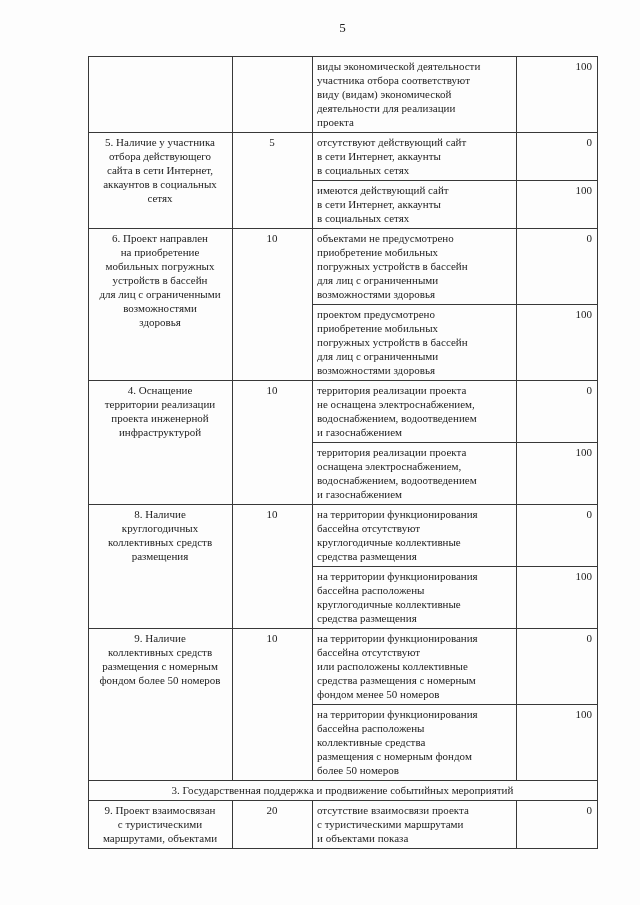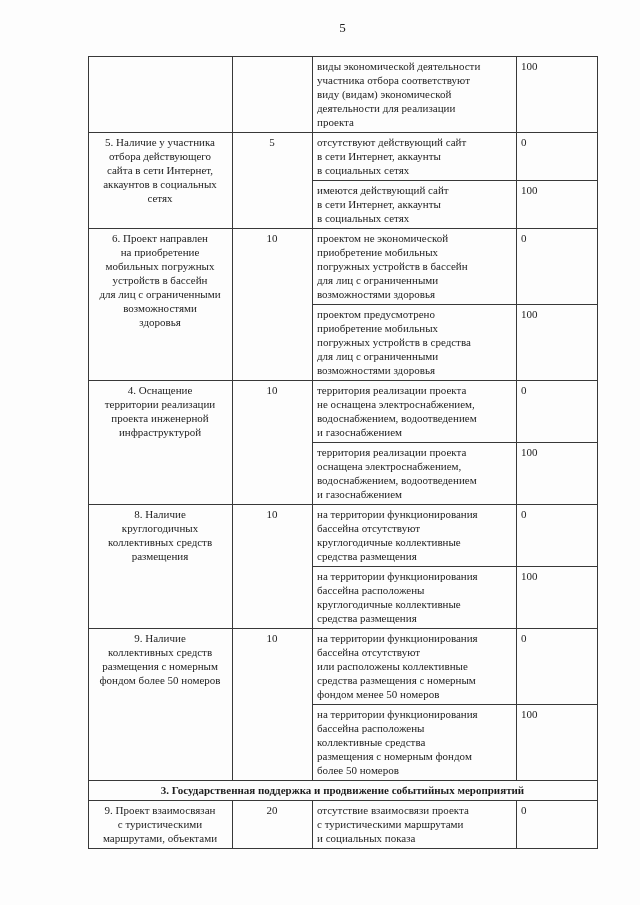--- a/index.html
+++ b/index.html
@@ -38,23 +38,23 @@
     vertical-align: top;
     font-size: 11px;
     line-height: 14px;
     padding: 2px 5px 3px 4px;
     white-space: pre-line;
     overflow: hidden;
   }
   td.c-criterion { text-align: center; }
   td.c-points    { text-align: center; }
   td.c-indicator { padding-left: 7px; }
-  td.c-score     { text-align: left; }
+  td.c-score     { text-align: right; }
   td.c-section {
-    font-weight: bold;
+    font-weight: normal;
     text-align: center;
     font-size: 12px;
     line-height: 15px;
     padding: 2px 2px 3px 2px;
     white-space: normal;
     margin-top: 8px;
   }
 </style>
 </head>
 <body>
@@ -104,31 +104,31 @@
 
       <tr>
         <td class="c-criterion" rowspan="2">6. Проект направлен
 на приобретение
 мобильных погружных
 устройств в бассейн
 для лиц с ограниченными
 возможностями
 здоровья</td>
         <td class="c-points" rowspan="2">10</td>
-        <td class="c-indicator">проектом не экономической
+        <td class="c-indicator">объектами не предусмотрено
 приобретение мобильных
 погружных устройств в бассейн
 для лиц с ограниченными
 возможностями здоровья</td>
         <td class="c-score">0</td>
       </tr>
       <tr>
         <td class="c-indicator">проектом предусмотрено
 приобретение мобильных
-погружных устройств в средства
+погружных устройств в бассейн
 для лиц с ограниченными
 возможностями здоровья</td>
         <td class="c-score">100</td>
       </tr>
 
       <tr>
         <td class="c-criterion" rowspan="2">4. Оснащение
 территории реализации
 проекта инженерной
 инфраструктурой</td>
@@ -193,19 +193,19 @@
         <td class="c-section" colspan="4">3. Государственная поддержка и продвижение событийных мероприятий</td>
       </tr>
 
       <tr>
         <td class="c-criterion">9. Проект взаимосвязан
 с туристическими
 маршрутами, объектами</td>
         <td class="c-points">20</td>
         <td class="c-indicator">отсутствие взаимосвязи проекта
 с туристическими маршрутами
-и социальных показа</td>
+и объектами показа</td>
         <td class="c-score">0</td>
       </tr>
 
     </tbody>
   </table>
 </div>
 
 </body></html>

